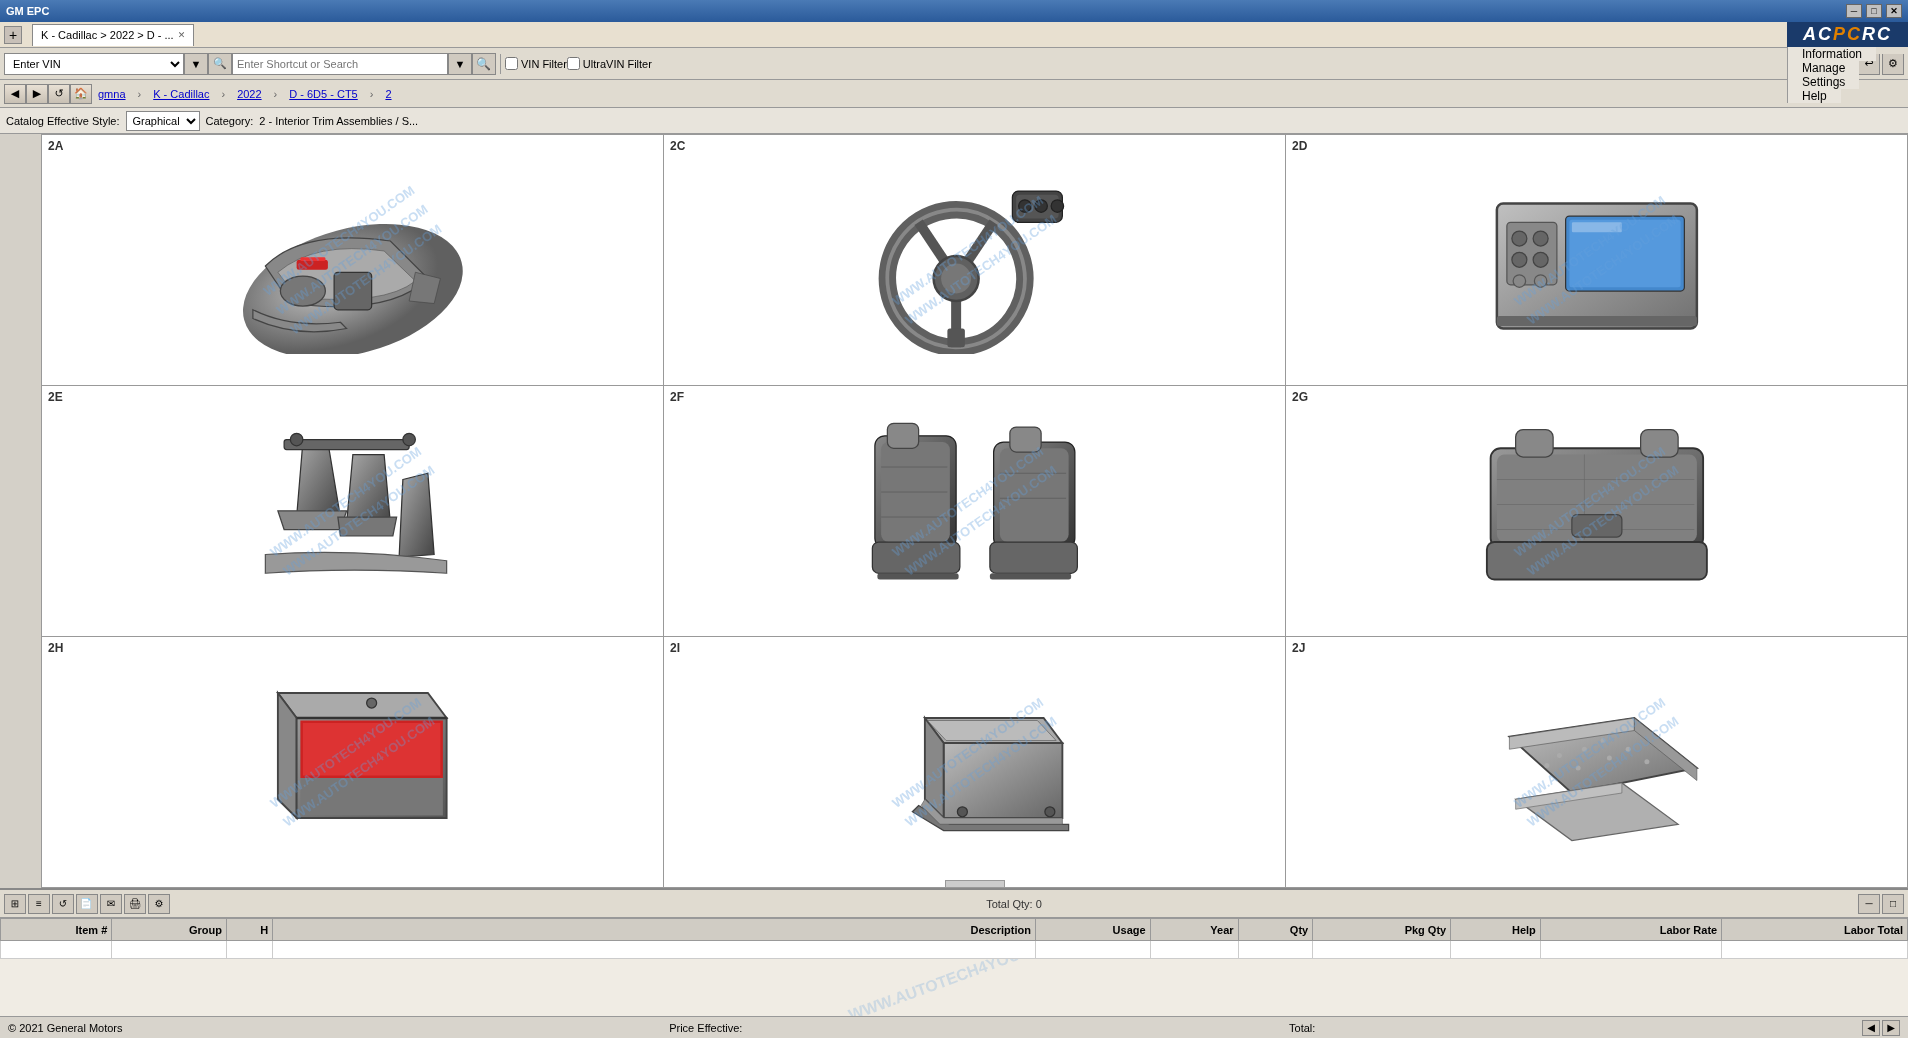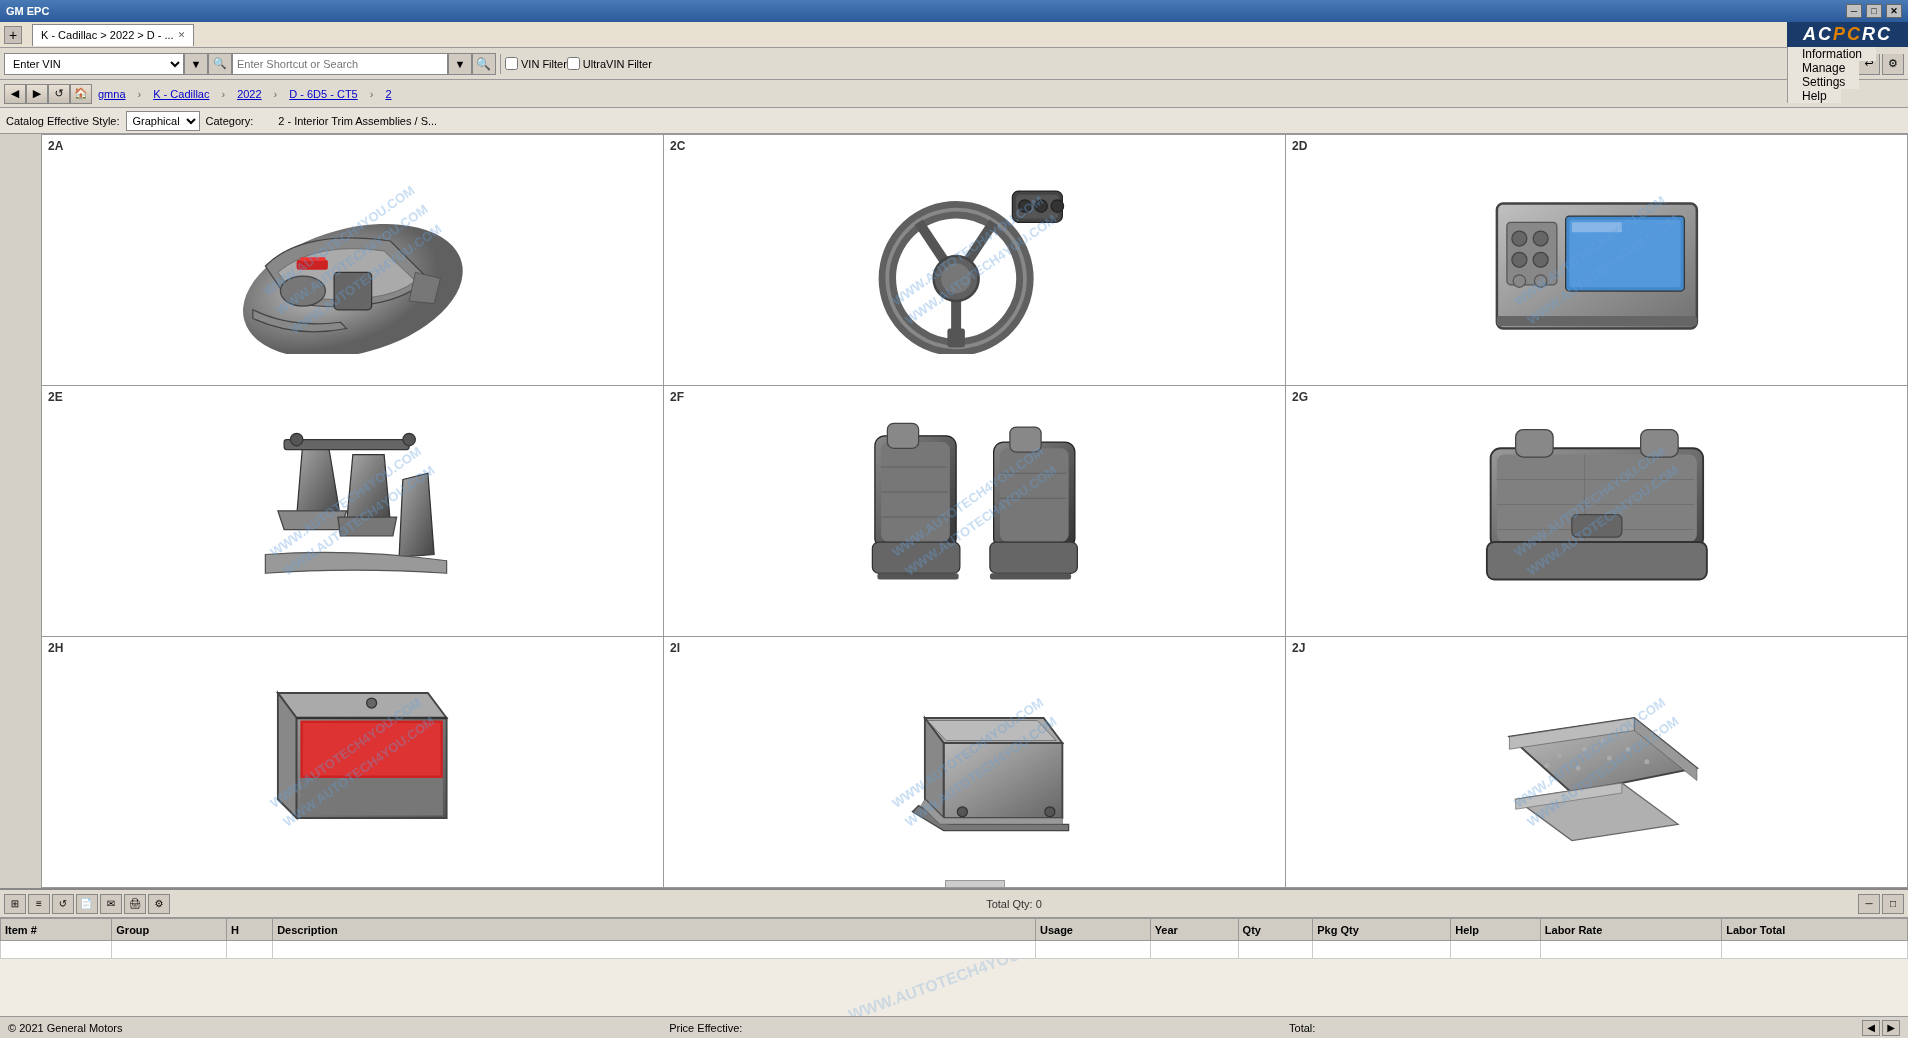--- a/index.html
+++ b/index.html
@@ -232,21 +232,21 @@
       border-collapse: collapse;
       font-size: 11px;
     }
     table thead tr {
       background: #d0ccc4;
       height: 22px;
     }
     table thead th {
       border: 1px solid #999;
       padding: 2px 4px;
-      text-align: left;
+      text-align: right;
       font-weight: bold;
       white-space: nowrap;
     }
     table tbody tr {
       height: 18px;
       background: white;
     }
     table tbody tr:nth-child(even) { background: #f0f0f0; }
     table tbody td {
       border: 1px solid #ccc;
@@ -425,21 +425,21 @@
     <span class="bc-item">2</span>
   </div>
 </div>
 
 <div id="filterbar">
   <span class="filter-label">Catalog Effective Style:</span>
   <select class="filter-select">
     <option>Graphical</option>
   </select>
   <span class="filter-label">Category:</span>
-  <span style="color:#000;margin-left:19px;">2 - Interior Trim Assemblies / S...</span>
+  <span style="color:#000;">2 - Interior Trim Assemblies / S...</span>
 </div>
 
 <div id="main-content" style="height: 754px;">
   <div id="parts-grid">
 
     <div class="part-cell">
       <span class="part-label">2A</span>
       <div class="watermark-container">
         <span class="watermark">WWW.AUTOTECH4YOU.COM<br>WWW.AUTOTECH4YOU.COM<br>WWW.AUTOTECH4YOU.COM</span>
       </div>

